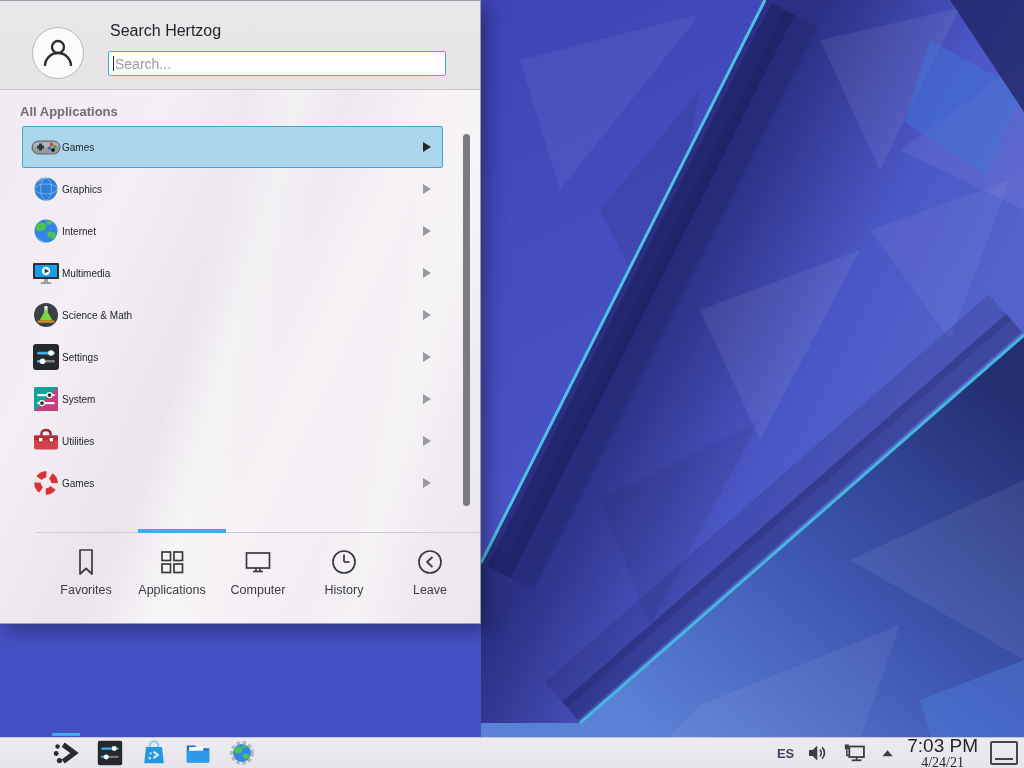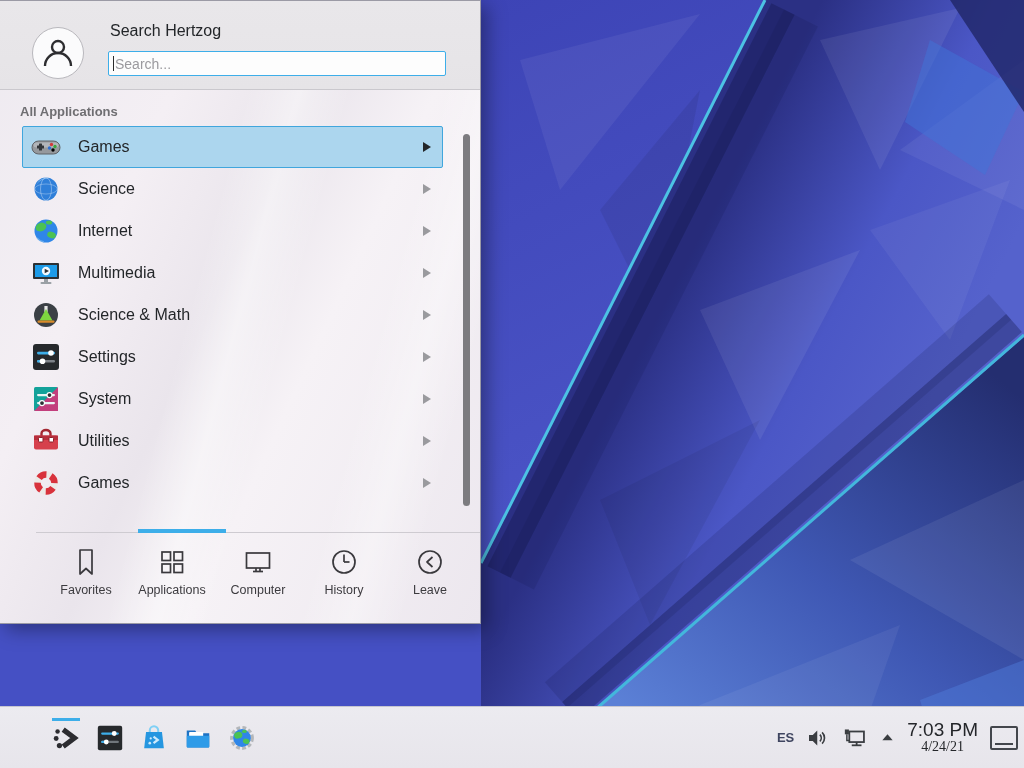--- a/index.html
+++ b/index.html
@@ -30,32 +30,32 @@
     background:#fdfdfd;border:1px solid #3daee9;border-radius:2px;box-sizing:border-box;
     display:flex;align-items:center;padding-left:4px;}
   .search-caret{width:1px;height:15px;background:#2b2b2b;}
   .search-placeholder{color:#9b9a9e;font-size:14px;margin-left:1px;}
   .section-label{position:absolute;left:20px;top:103px;font-size:13px;color:#6f6e72;font-weight:bold;}
   .cat-list{position:absolute;left:0;top:125px;right:0;height:409px;overflow:hidden;}
   .cat-row{position:relative;height:42px;margin:0 37px 0 22px;display:flex;align-items:center;
     border:1px solid transparent;border-radius:2px;box-sizing:border-box;}
   .cat-row.selected{background:#acd6ee;border-color:#40a6dd;}
   .cat-icon{width:32px;height:32px;margin-left:7px;flex:0 0 32px;}
-  .cat-label{margin-left:16px;font-size:16px;color:#232629;}
+  .cat-label{margin-left:0;font-size:10px;color:#232629;}
   .cat-arrow{position:absolute;right:11px;top:50%;margin-top:-5px;width:8px;height:10px;}
   .cat-arrow svg{display:block;}
   .scrollbar{position:absolute;left:463px;top:133px;width:7px;height:372px;border-radius:4px;background:#7c7b7f;}
   .menu-footer{position:absolute;left:0;right:0;bottom:0;height:90px;border-top:1px solid #cecbd1;margin-left:36px;}
   .tab-indicator{position:absolute;top:-4px;left:102px;width:88px;height:4px;background:#3daee9;}
   .tabs{display:flex;padding:0 7px;height:100%;}
   .tab{flex:1;display:flex;flex-direction:column;align-items:center;padding-top:13px;color:#3a393d;}
   .tab-icon{width:32px;height:32px;}
   .tab-label{font-size:12.5px;margin-top:5px;color:#3c3b3f;}
   
-  #taskbar{position:absolute;left:0;bottom:0;width:1024px;height:62px;z-index:6;
+  #taskbar{position:absolute;left:0;bottom:0;width:1024px;height:31px;z-index:6;
     background:linear-gradient(180deg,#ecebf0,#e7e5eb);border-top:1px solid #c6c6d0;
     display:flex;align-items:center;box-sizing:border-box;padding-left:40px;}
   .task-icons{display:flex;align-items:center;padding-left:8px;gap:8px;}
   .task-btn{position:relative;width:36px;height:42px;display:flex;align-items:center;justify-content:center;}
   .task-btn.active::after{content:"";position:absolute;top:1px;left:4px;right:4px;height:3px;background:#3daee9;}
   .tray{margin-left:auto;display:flex;align-items:center;gap:12px;padding-right:6px;}
   .kb-layout{font-size:13px;font-weight:bold;color:#3f4560;}
   .tray-icon{display:flex;align-items:center;justify-content:center;}
   .clock{display:flex;flex-direction:column;align-items:center;line-height:1.05;}
   .clock .time{font-size:19px;color:#24262a;}
@@ -177,21 +177,21 @@
       </span>
     </div>
 
     <div class="cat-row" data-interactable="true">
       <svg class="cat-icon" data-interactable="false" viewBox="0 0 32 32">
         <circle cx="16" cy="16" r="11.5" fill="#2f7fd9"></circle>
         <path d="M6 12 a11.5 11.5 0 0 1 14-6.5 a16 16 0 0 0-14 6.5z" fill="#7ab8f0" opacity="0.85"></path>
         <ellipse cx="16" cy="16" rx="5.5" ry="11.3" fill="none" stroke="#ffffff" stroke-opacity="0.35"></ellipse>
         <ellipse cx="16" cy="16" rx="11.3" ry="5" fill="none" stroke="#ffffff" stroke-opacity="0.3"></ellipse>
       </svg>
-      <span class="cat-label" data-interactable="false">Science</span>
+      <span class="cat-label" data-interactable="false">Graphics</span>
       <span class="cat-arrow" data-interactable="false">
         <svg width="8" height="10" viewBox="0 0 8 10">
             <polygon points="0,0 8,5 0,10" fill="#9a9a9e"></polygon>
           </svg>
       </span>
     </div>
 
     <div class="cat-row" data-interactable="true">
       <svg class="cat-icon" data-interactable="false" viewBox="0 0 32 32">
         <circle cx="16" cy="16" r="11.5" fill="#2f86e8"></circle>

